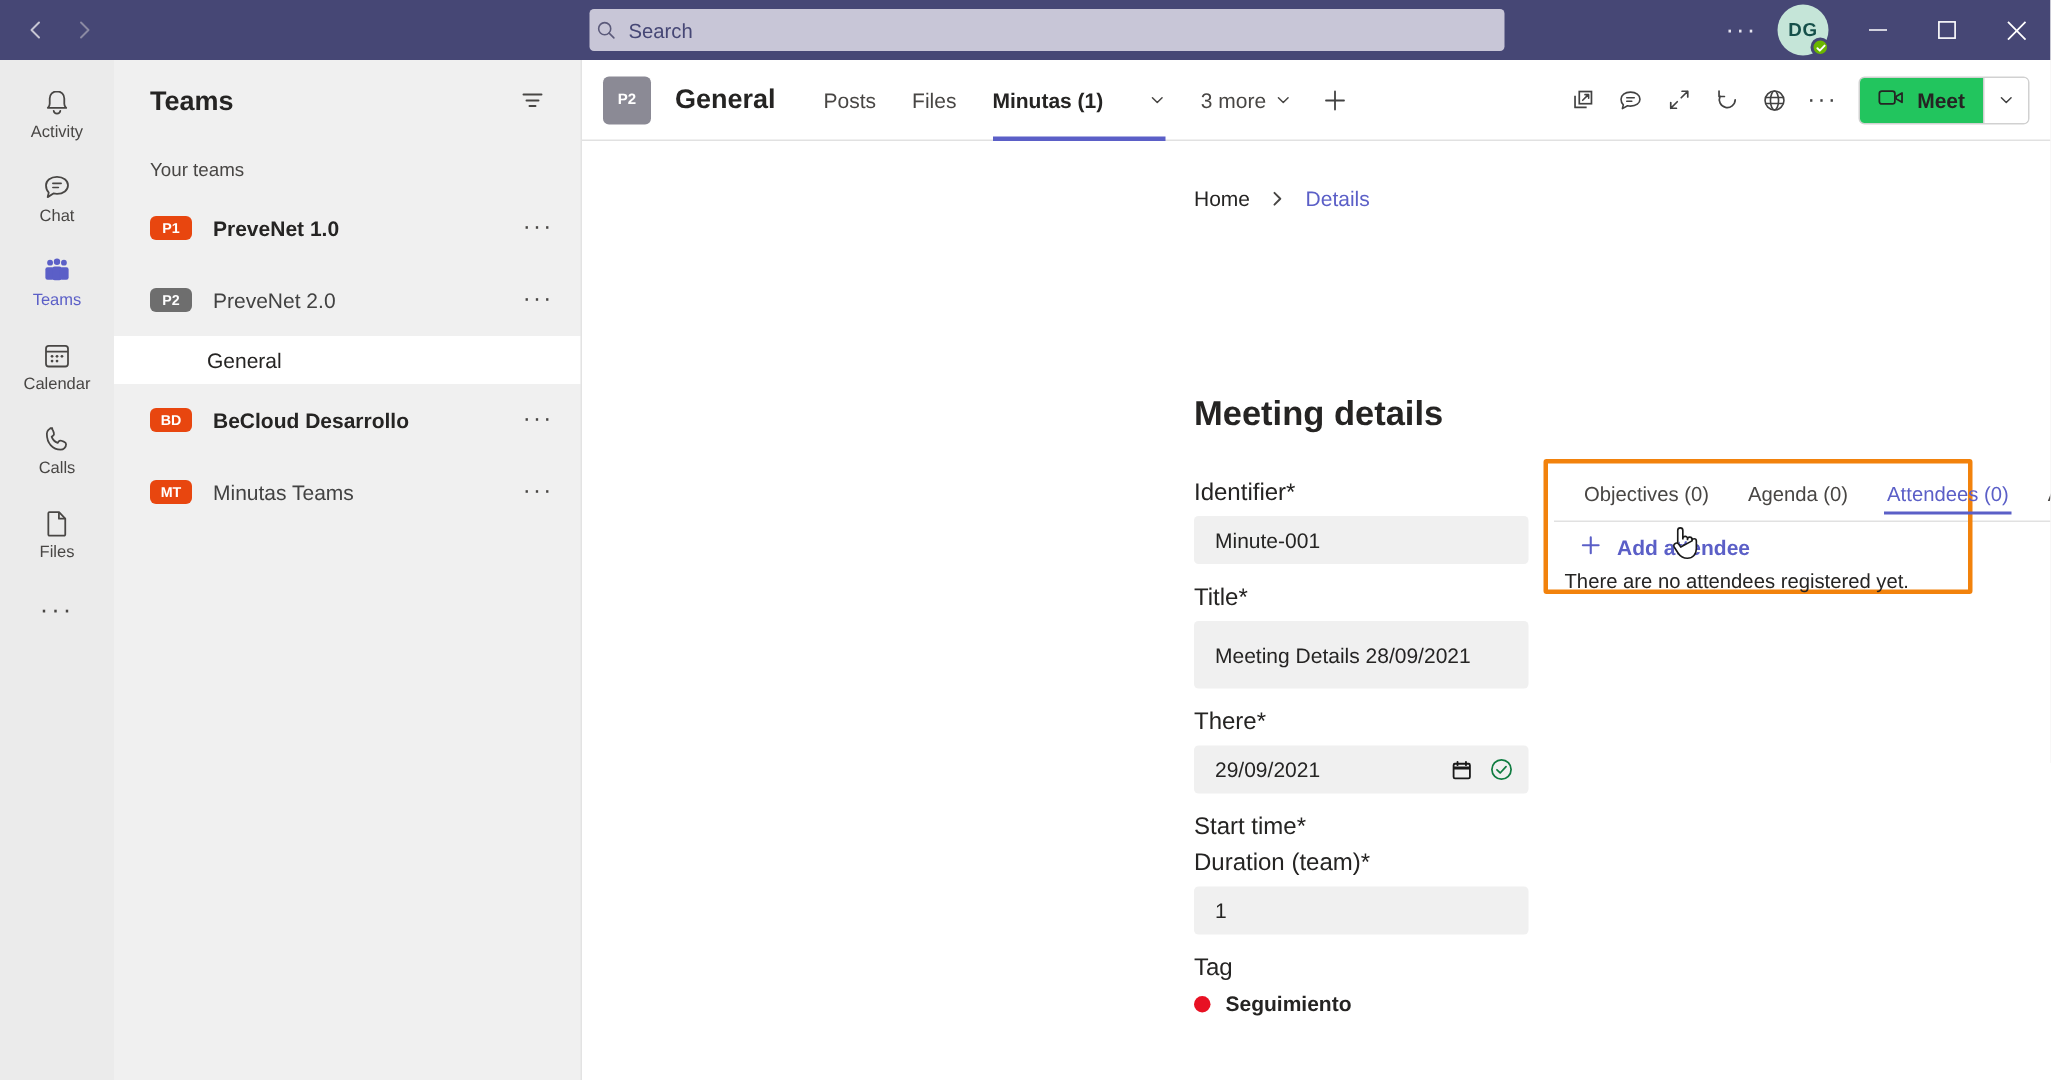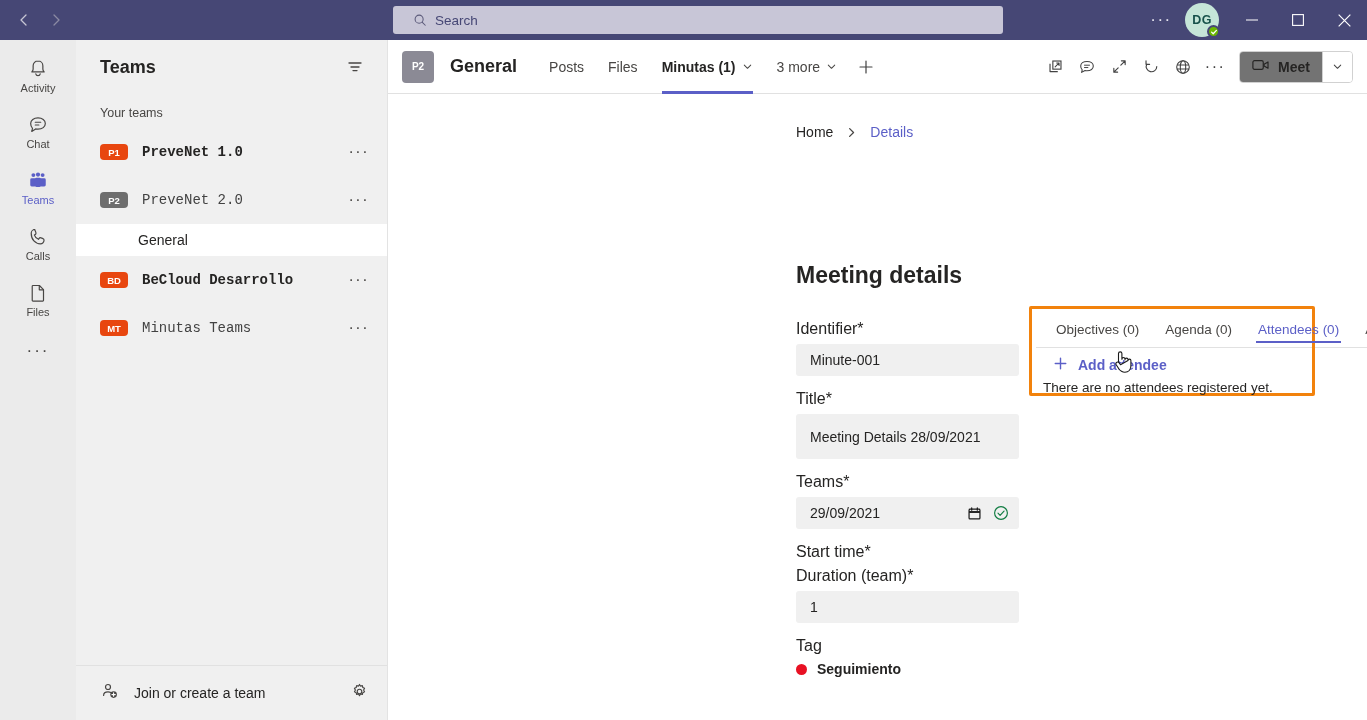--- a/index.html
+++ b/index.html
@@ -17,21 +17,21 @@
     display: flex; align-items: center; position: relative;
   }
   .nav-arrows { display: flex; align-items: center; margin-left: 8px; }
   .nav-arrow {
     width: 32px; height: 32px; display: flex; align-items: center; justify-content: center;
     color: #c7c6d4; font-size: 15px;
   }
   .search-wrap { position: absolute; left: 393px; top: 6px; width: 610px; height: 28px; }
   .searchbox {
     width: 100%; height: 100%; background: #c8c6d7; border-radius: 3px;
-    display: flex; align-items: center; padding: 0 20px; gap: 8px;
+    display: flex; align-items: center; padding: 0 4px; gap: 8px;
   }
   .searchbox .sicon { width: 14px; height: 14px; display: block; }
   .search-text { color: #464775; font-size: 13.5px; }
 
   .tb-right { margin-left: auto; display: flex; align-items: center; height: 40px; }
   .tb-ellipsis {
     width: 36px; height: 32px; display: flex; align-items: center; justify-content: center;
     color: #e6e5ef; font-size: 17px; letter-spacing: 1.5px;
   }
   .avatar-wrap { position: relative; width: 34px; height: 34px; margin: 0 10px 0 6px; }
@@ -85,21 +85,21 @@
   .tp-scroll { flex: 1; overflow: hidden; padding-top: 8px; }
   .yourteams { font-size: 12.5px; color: #484644; padding: 4px 0 8px 24px; }
   .team-row {
     height: 48px; display: flex; align-items: center; padding: 0 14px 0 24px; gap: 14px;
   }
   .team-avatar {
     width: 28px; height: 16px; border-radius: 4px; flex: 0 0 28px;
     display: flex; align-items: center; justify-content: center;
     font-size: 9.5px; color: #fff; font-weight: 600;
   }
-  .team-name { font-size: 14px; color: #252423; font-family: Liberation Mono, monospace; }
+  .team-name { font-size: 14px; color: #252423; }
   .team-name.bold { font-weight: bold; }
   .team-name.muted { color: #424242; }
   .team-more { margin-left: auto; color: #484644; font-size: 16px; letter-spacing: 1.5px; padding-right: 4px; }
   .channel-row {
     height: 32px; display: flex; align-items: center; padding-left: 62px; background: #ffffff;
   }
   .channel-name { font-size: 14px; color: #252423; }
   .tp-footer { margin-top: auto; border-top: 1px solid #e1e1e1; margin-left: 0; }
   .join-row { height: 54px; display: flex; align-items: center; padding: 0 18px 0 24px; gap: 14px; }
   .join-label { font-size: 14px; color: #252423; }
@@ -114,31 +114,31 @@
   .chan-avatar {
     width: 32px; height: 32px; border-radius: 4px; background: #8b8a95; color: #fff;
     font-size: 10px; font-weight: 600; display: flex; align-items: center; justify-content: center;
     margin-right: 16px; flex: 0 0 32px;
   }
   .chan-title { font-size: 18px; font-weight: bold; color: #252423; margin-right: 20px; }
   .chan-tab {
     font-size: 14px; color: #484644; padding: 0 12px; height: 54px; display: flex; align-items: center;
     position: relative; white-space: nowrap;
   }
-  .chan-tab.active { color: #252423; font-weight: bold; }
+  .chan-tab.active { color: #252423; font-weight: bold; gap: 24px; }
   .chan-tab.active::after {
     content: ''; position: absolute; left: 12px; right: 12px; bottom: 0; height: 2.5px; background: #5b5fc7;
   }
   .chev { margin-left: 6px; display: inline-flex; }
   .chan-add { width: 34px; height: 54px; display: flex; align-items: center; justify-content: center; color: #424242; }
   .chan-right { margin-left: auto; display: flex; align-items: center; gap: 0; }
   .hicon { width: 32px; height: 32px; display: flex; align-items: center; justify-content: center; color: #424242; }
   .hdots { width: 32px; height: 32px; display: flex; align-items: center; justify-content: center; color: #424242; font-size: 16px; letter-spacing: 1.5px; }
   .meet-group { display: flex; margin-left: 8px; height: 32px; border: 1px solid #d1d1d1; border-radius: 4px; overflow: hidden; }
-  .meet-btn { display: flex; align-items: center; gap: 8px; padding: 0 12px; font-size: 14px; font-weight: bold; color: #252423; background: #737373; }
+  .meet-btn { display: flex; align-items: center; gap: 8px; padding: 0 12px; font-size: 14px; font-weight: bold; color: #252423; background: #22c55e; }
   .meet-caret { width: 30px; display: flex; align-items: center; justify-content: center; border-left: 1px solid #d1d1d1; background: #fff; }
 
   
   .content { flex: 1; position: relative; overflow: hidden; }
   .breadcrumb { display: flex; align-items: center; gap: 12px; padding: 30px 0 0 408px; }
   .bc-item { font-size: 14px; color: #252423; }
   .bc-item.link { color: #5b5fc7; }
   .bc-sep { color: #484644; display: flex; align-items: center; }
 
   .page-title {
@@ -269,20 +269,32 @@
           <circle cx="8" cy="4.6" r="2.1" fill="#5b5fc7"></circle>
             <circle cx="13" cy="4" r="2.3" fill="#5b5fc7"></circle>
             <circle cx="18" cy="4.6" r="2.1" fill="#5b5fc7"></circle>
           <rect x="4.6" y="8" width="6.4" height="9" rx="1.6" fill="#5b5fc7"></rect>
           <rect x="9.6" y="7.4" width="6.8" height="10" rx="1.7" fill="#5b5fc7"></rect>
           <rect x="15" y="8" width="6.4" height="9" rx="1.6" fill="#5b5fc7"></rect>
         </svg>
         <span class="ri-label">Teams</span>
       </div>
 
+      <div class="rail-item">
+        <svg width="22" height="22" viewBox="0 0 24 24" fill="none">
+            <rect x="4" y="5" width="16" height="15" rx="2" stroke="#484644" stroke-width="1.3"></rect>
+            <path d="M4 9.2h16" stroke="#484644" stroke-width="1.3"></path>
+            <circle cx="8.4" cy="12.6" r="1" fill="#484644"></circle>
+            <circle cx="12" cy="12.6" r="1" fill="#484644"></circle>
+            <circle cx="15.6" cy="12.6" r="1" fill="#484644"></circle>
+            <circle cx="8.4" cy="16" r="1" fill="#484644"></circle>
+            <circle cx="12" cy="16" r="1" fill="#484644"></circle>
+          </svg>
+        <span class="ri-label">Calendar</span>
+      </div>
 
       <div class="rail-item">
         <svg width="22" height="22" viewBox="0 0 24 24" fill="none">
             <path d="M7.2 3.8c1 0 1.5.6 1.9 1.7l.6 1.7c.3.9.1 1.5-.6 2l-1 .7c.7 2.1 2.3 3.8 4.4 4.6l.7-1c.5-.7 1.1-.9 2-.6l1.7.6c1.1.4 1.7.9 1.7 1.9 0 2.2-1.8 4-4 4C9.1 19.4 4.6 14.9 4.6 7.8c0-2.2 1.8-4 4-4z" stroke="#484644" stroke-width="1.3" stroke-linejoin="round"></path>
           </svg>
         <span class="ri-label">Calls</span>
       </div>
 
       <div class="rail-item">
         <svg width="22" height="22" viewBox="0 0 24 24" fill="none">
@@ -331,39 +343,20 @@
           <span class="team-more">···</span>
         </div>
 
         <div class="team-row">
           <span class="team-avatar" style="background:#e8460f">MT</span>
           <span class="team-name muted">Minutas Teams</span>
           <span class="team-more">···</span>
         </div>
       </div>
 
-      <div class="tp-footer">
-        <div class="join-row">
-          <span>
-            <svg width="20" height="20" viewBox="0 0 20 20" fill="none">
-                <circle cx="8" cy="6" r="2.5" stroke="#484644" stroke-width="1.2"></circle>
-                <path d="M3.6 14.4c0-2.2 2-3.6 4.4-3.6 1 0 2 .2 2.8.7" stroke="#484644" stroke-width="1.2" stroke-linecap="round"></path>
-                <circle cx="13.6" cy="13.6" r="3.3" fill="#484644"></circle>
-                <path d="M13.6 11.9v3.4M11.9 13.6h3.4" stroke="#fff" stroke-width="1.1" stroke-linecap="round"></path>
-              </svg>
-          </span>
-          <span class="join-label">Join or create a team</span>
-          <span class="join-gear">
-            <svg width="19" height="19" viewBox="0 0 20 20" fill="none">
-                <circle cx="10" cy="10" r="2.4" stroke="#484644" stroke-width="1.2"></circle>
-                <path d="M10 2.6l1 1.7 2-.5.5 2 1.8.9-1 1.8 1 1.8-1.8.9-.5 2-2-.5-1 1.7-1-1.7-2 .5-.5-2-1.8-.9 1-1.8-1-1.8 1.8-.9.5-2 2 .5z" stroke="#484644" stroke-width="1.2" stroke-linejoin="round"></path>
-              </svg>
-          </span>
-        </div>
-      </div>
     </div>
 
     <div class="main">
 
       <div class="chan-header">
         <span class="chan-avatar">P2</span>
         <span class="chan-title">General</span>
 
         <div class="chan-tab">
           <span>Posts</span>
@@ -465,21 +458,21 @@
           <div class="f-label">Identifier*</div>
           <div class="f-field">
             <span class="f-val">Minute-001</span>
           </div>
 
           <div class="f-label">Title*</div>
           <div class="f-field tall">
             <span class="f-val">Meeting  Details 28/09/2021</span>
           </div>
 
-          <div class="f-label">Teams*</div>
+          <div class="f-label">There*</div>
           <div class="f-field withicons">
             <span class="f-val">29/09/2021</span>
             <span class="f-ico">
               <svg width="15" height="15" viewBox="0 0 16 16" fill="none">
                   <rect x="2.2" y="3.4" width="11.6" height="10.4" rx="1" stroke="#1a1a1a" stroke-width="1.3"></rect>
                   <path d="M2.2 6.4h11.6" stroke="#1a1a1a" stroke-width="2"></path>
                   <path d="M5 2v2.4M11 2v2.4" stroke="#1a1a1a" stroke-width="1.3" stroke-linecap="round"></path>
                 </svg>
             </span>
             <span class="f-check">

